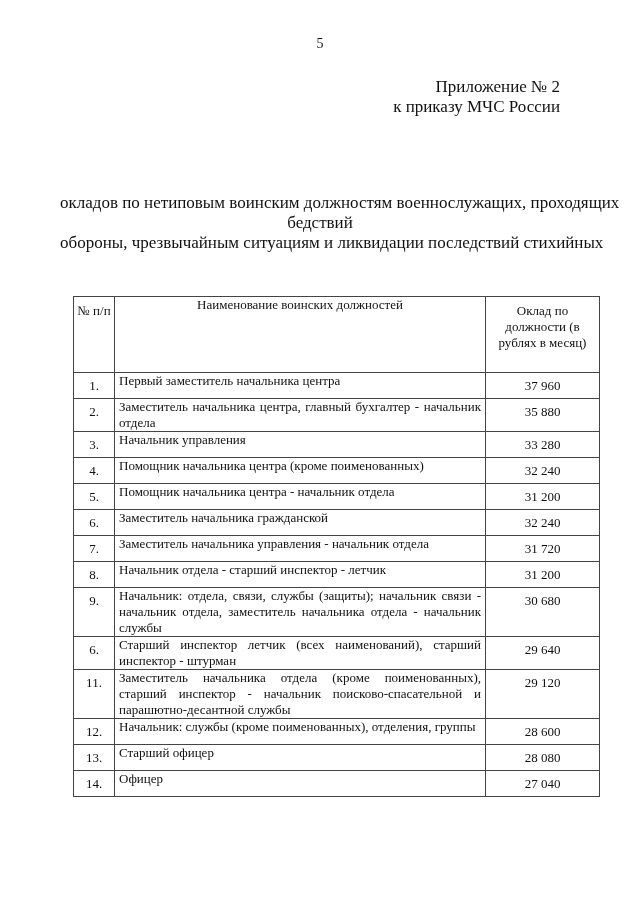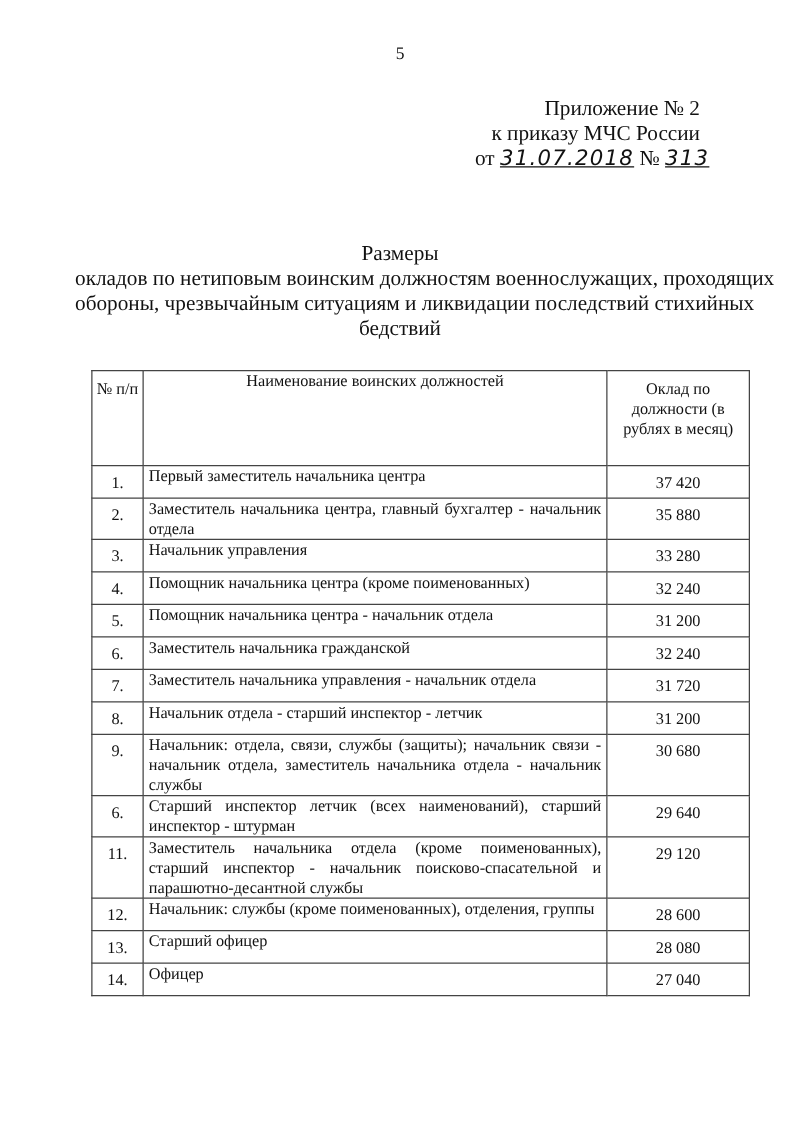--- a/index.html
+++ b/index.html
@@ -20,48 +20,41 @@
   tbody td { line-height: 16px; padding-top: 5px; padding-bottom: 4px; }
 </style>
 </head>
 <body>
 
 <div class="page-number">5</div>
 
 <div class="appendix">
   <span class="line">Приложение № 2</span>
   <span class="line">к приказу МЧС России</span>
-  <span class="line">
-    <span>от</span>
-    <span class="hand">31.07.2018</span>
-    <span>№</span>
-    <span class="hand">313</span>
-  </span>
 </div>
 
 <div class="title">
-  <span class="line">Размеры</span>
   <span class="line">окладов по нетиповым воинским должностям военнослужащих, проходящих</span>
+  <span class="line">бедствий</span>
   <span class="line">обороны, чрезвычайным ситуациям и ликвидации последствий стихийных</span>
-  <span class="line">бедствий</span>
 </div>
 
 <table>
   <thead>
     <tr>
       <th class="c-num">№ п/п</th>
       <th class="c-name" style="text-align:center">Наименование воинских должностей</th>
       <th class="c-sal">Оклад по должности (в рублях в месяц)</th>
     </tr>
   </thead>
   <tbody>
     <tr>
         <td class="c-num">1.</td>
         <td class="c-name">Первый заместитель начальника центра</td>
-        <td class="c-sal">37 420</td>
+        <td class="c-sal">37 960</td>
       </tr>
     <tr>
         <td class="c-num">2.</td>
         <td class="c-name">Заместитель начальника центра, главный бухгалтер - начальник отдела</td>
         <td class="c-sal">35 880</td>
       </tr>
     <tr>
         <td class="c-num">3.</td>
         <td class="c-name">Начальник управления</td>
         <td class="c-sal">33 280</td>

